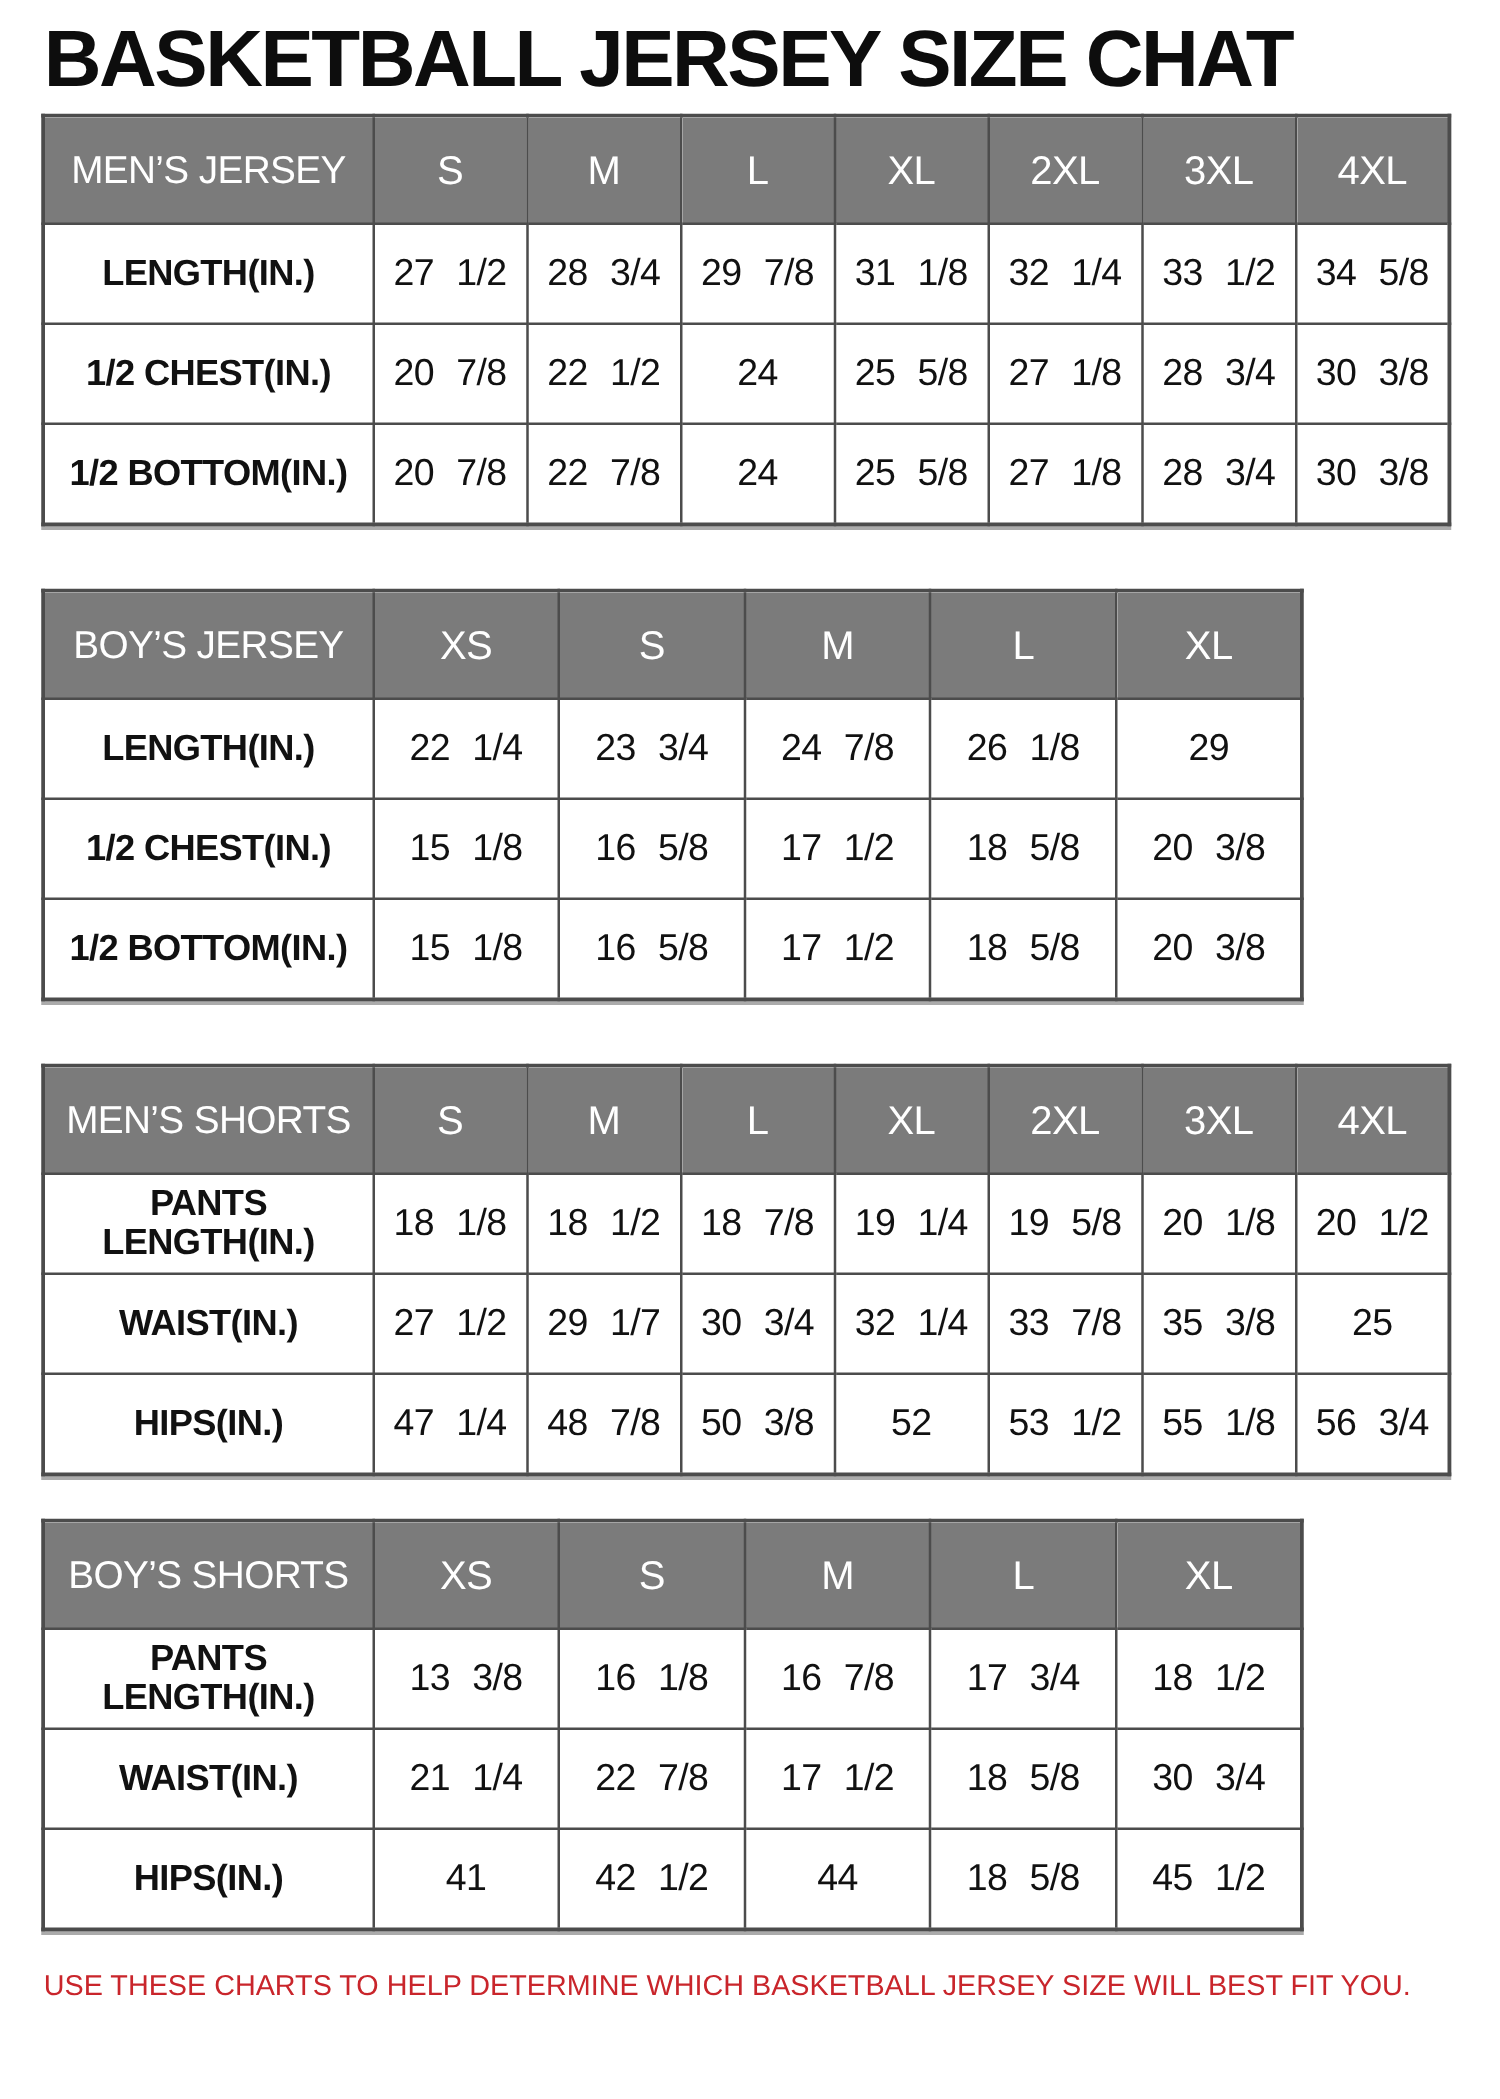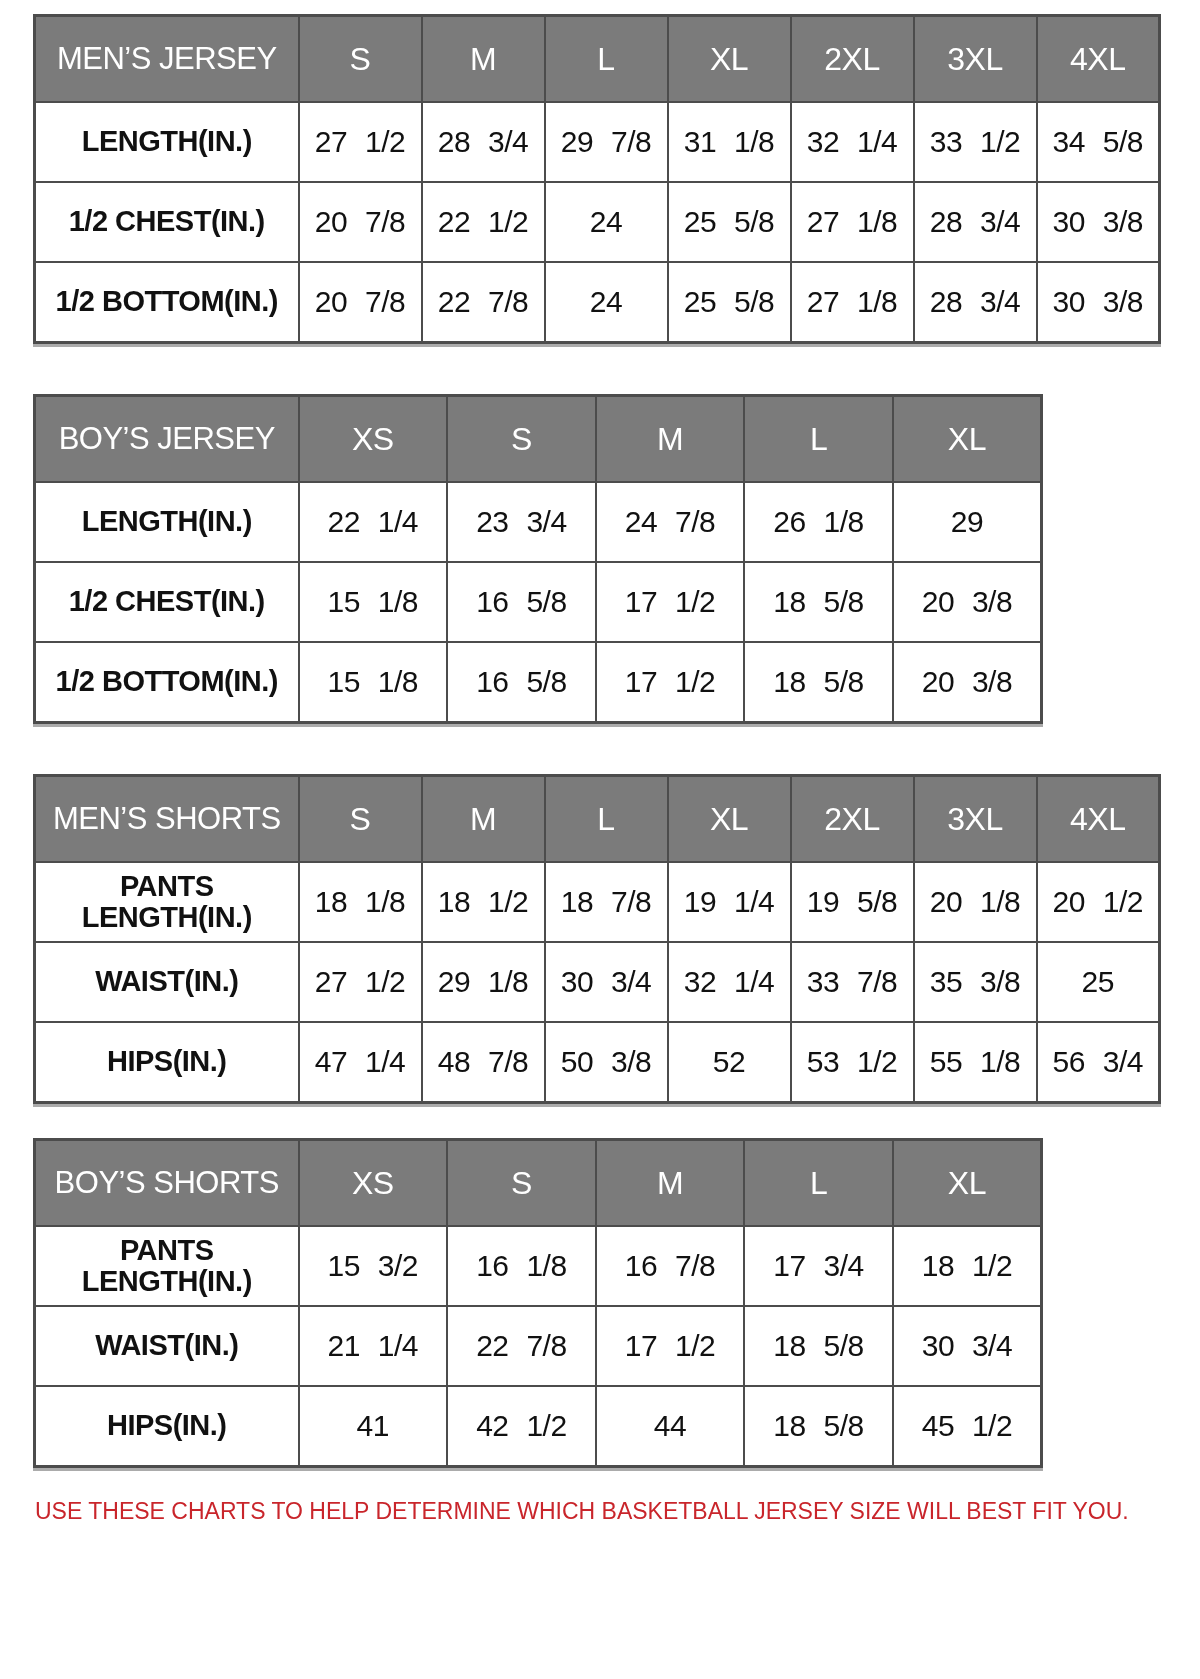--- a/index.html
+++ b/index.html
@@ -80,20 +80,21 @@
     color:var(--red);
     font-weight:400;
     font-size:23px;
     white-space:nowrap;
   }
 </style>
 </head>
 <body>
 
 <div class="page">
+  <h1 class="page-title">BASKETBALL JERSEY SIZE CHAT</h1>
   <div id="tables">
       <table class="size-table mens">
         <colgroup>
           <col class="label-col">
           <col>
           <col>
           <col>
           <col>
           <col>
           <col>
@@ -220,21 +221,21 @@
             <td class="value">18 1/2</td>
             <td class="value">18 7/8</td>
             <td class="value">19 1/4</td>
             <td class="value">19 5/8</td>
             <td class="value">20 1/8</td>
             <td class="value">20 1/2</td>
           </tr>
           <tr>
             <td class="row-label">WAIST(IN.)</td>
             <td class="value">27 1/2</td>
-            <td class="value">29 1/8</td>
+            <td class="value">29 1/7</td>
             <td class="value">30 3/4</td>
             <td class="value">32 1/4</td>
             <td class="value">33 7/8</td>
             <td class="value">35 3/8</td>
             <td class="value">25</td>
           </tr>
           <tr>
             <td class="row-label">HIPS(IN.)</td>
             <td class="value">47 1/4</td>
             <td class="value">48 7/8</td>
@@ -261,21 +262,21 @@
             <th>XS</th>
             <th>S</th>
             <th>M</th>
             <th>L</th>
             <th>XL</th>
           </tr>
         </thead>
         <tbody>
           <tr>
             <td class="row-label">PANTS LENGTH(IN.)</td>
-            <td class="value">15 3/2</td>
+            <td class="value">13 3/8</td>
             <td class="value">16 1/8</td>
             <td class="value">16 7/8</td>
             <td class="value">17 3/4</td>
             <td class="value">18 1/2</td>
           </tr>
           <tr>
             <td class="row-label">WAIST(IN.)</td>
             <td class="value">21 1/4</td>
             <td class="value">22 7/8</td>
             <td class="value">17 1/2</td>

